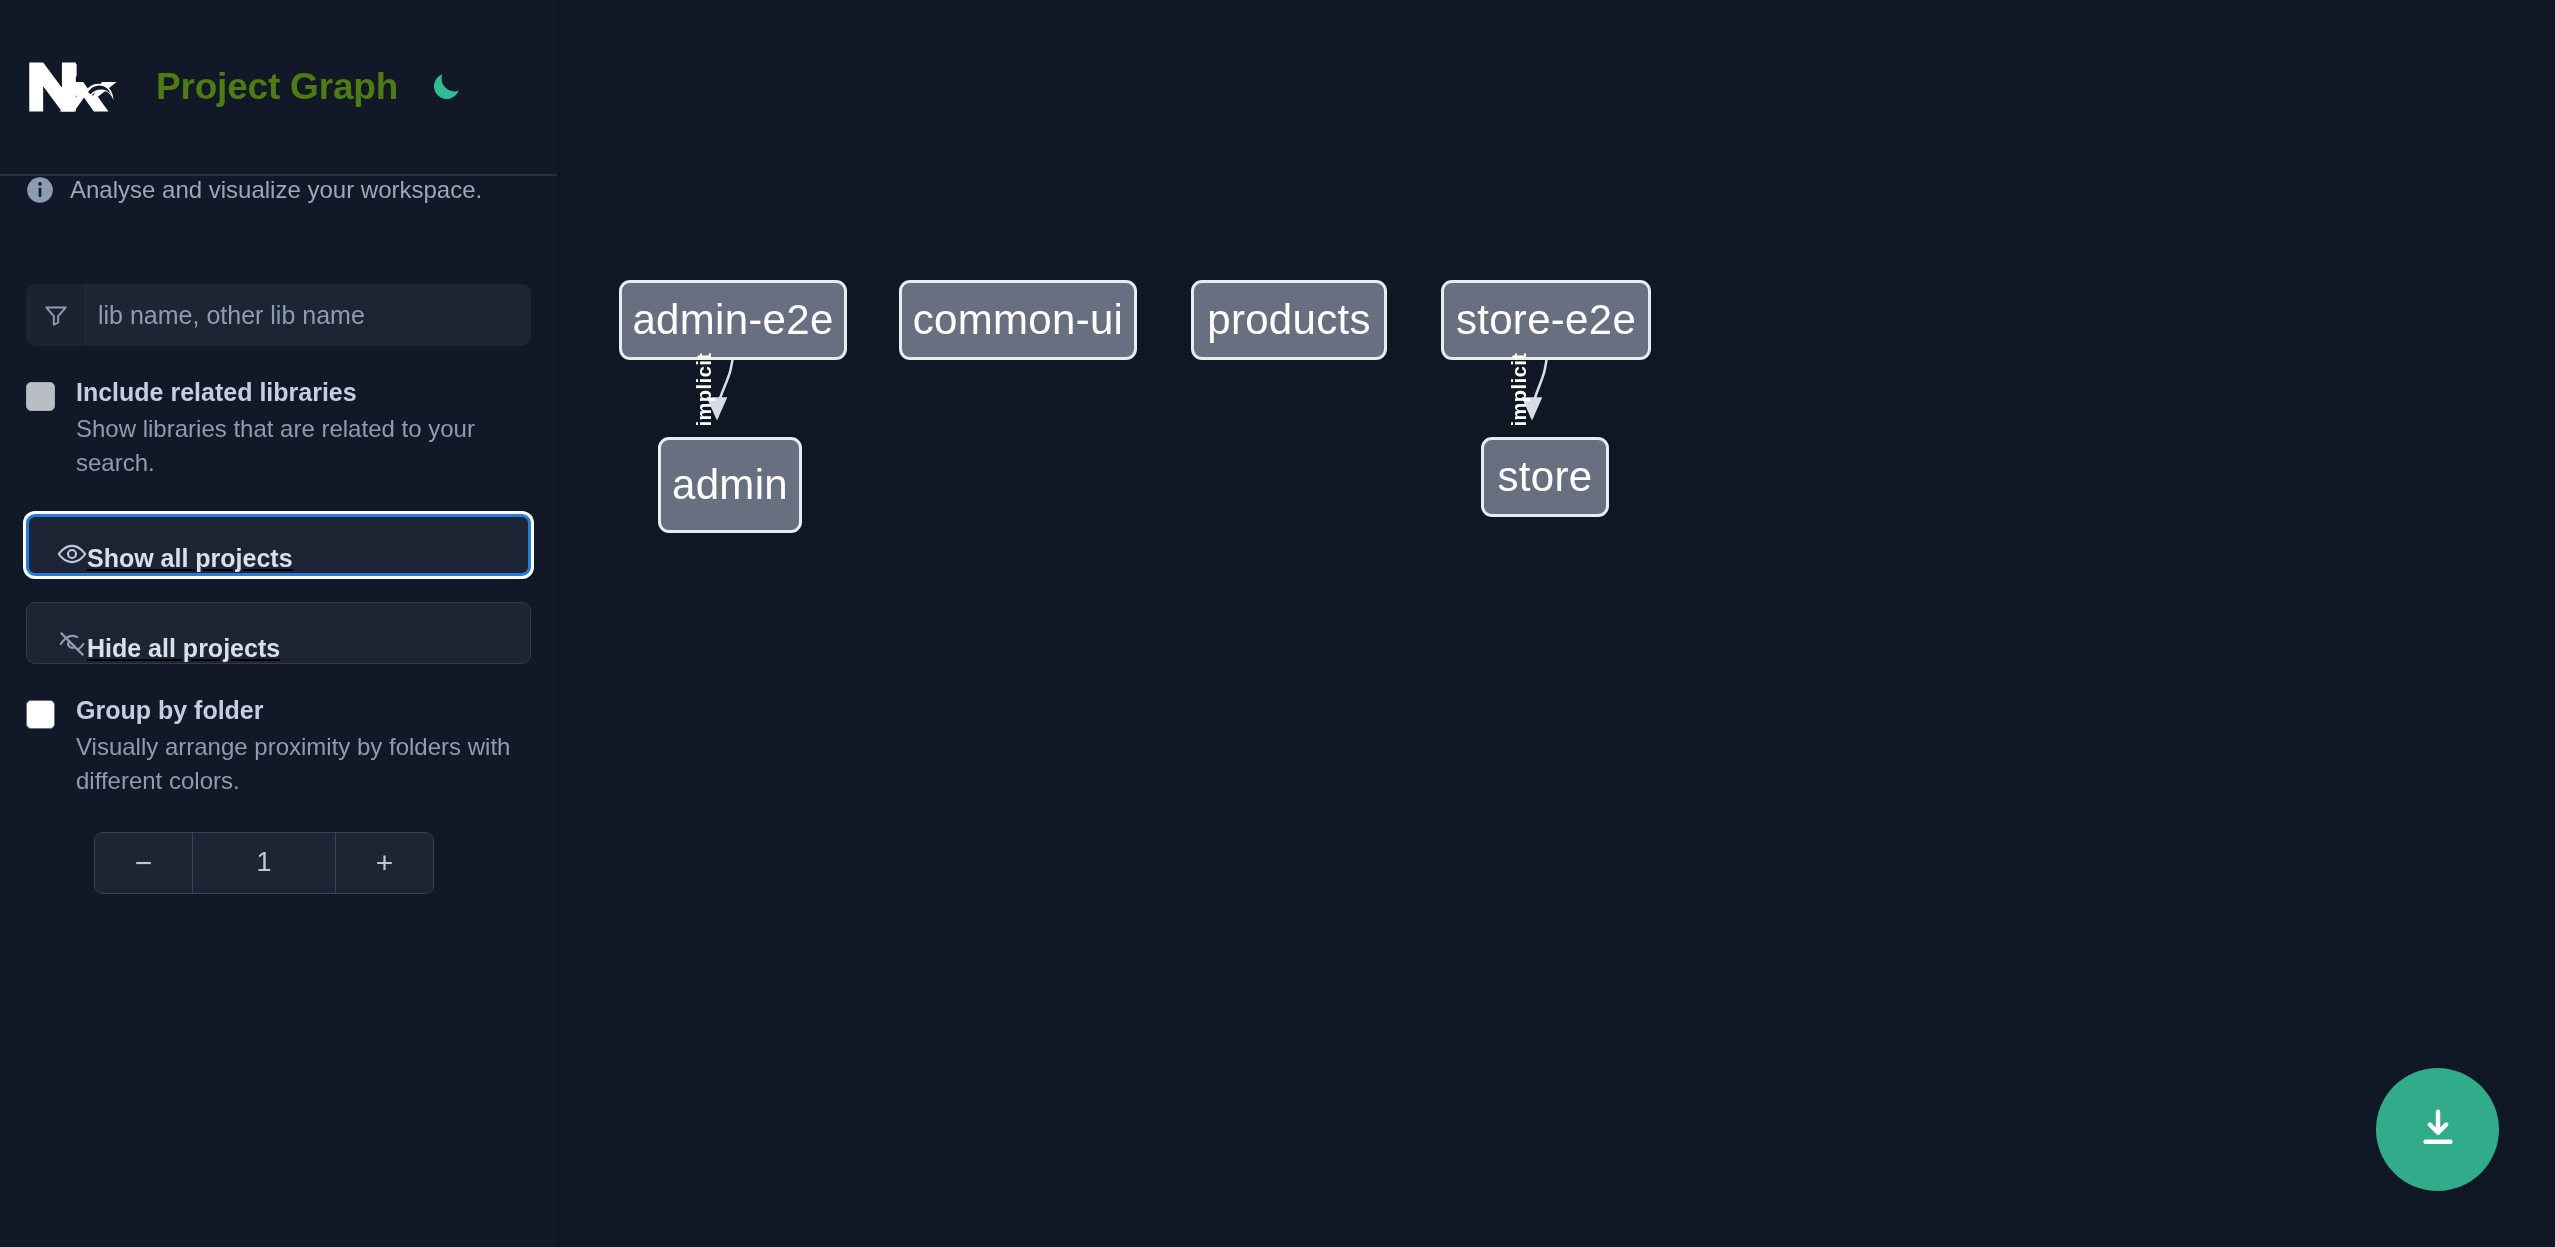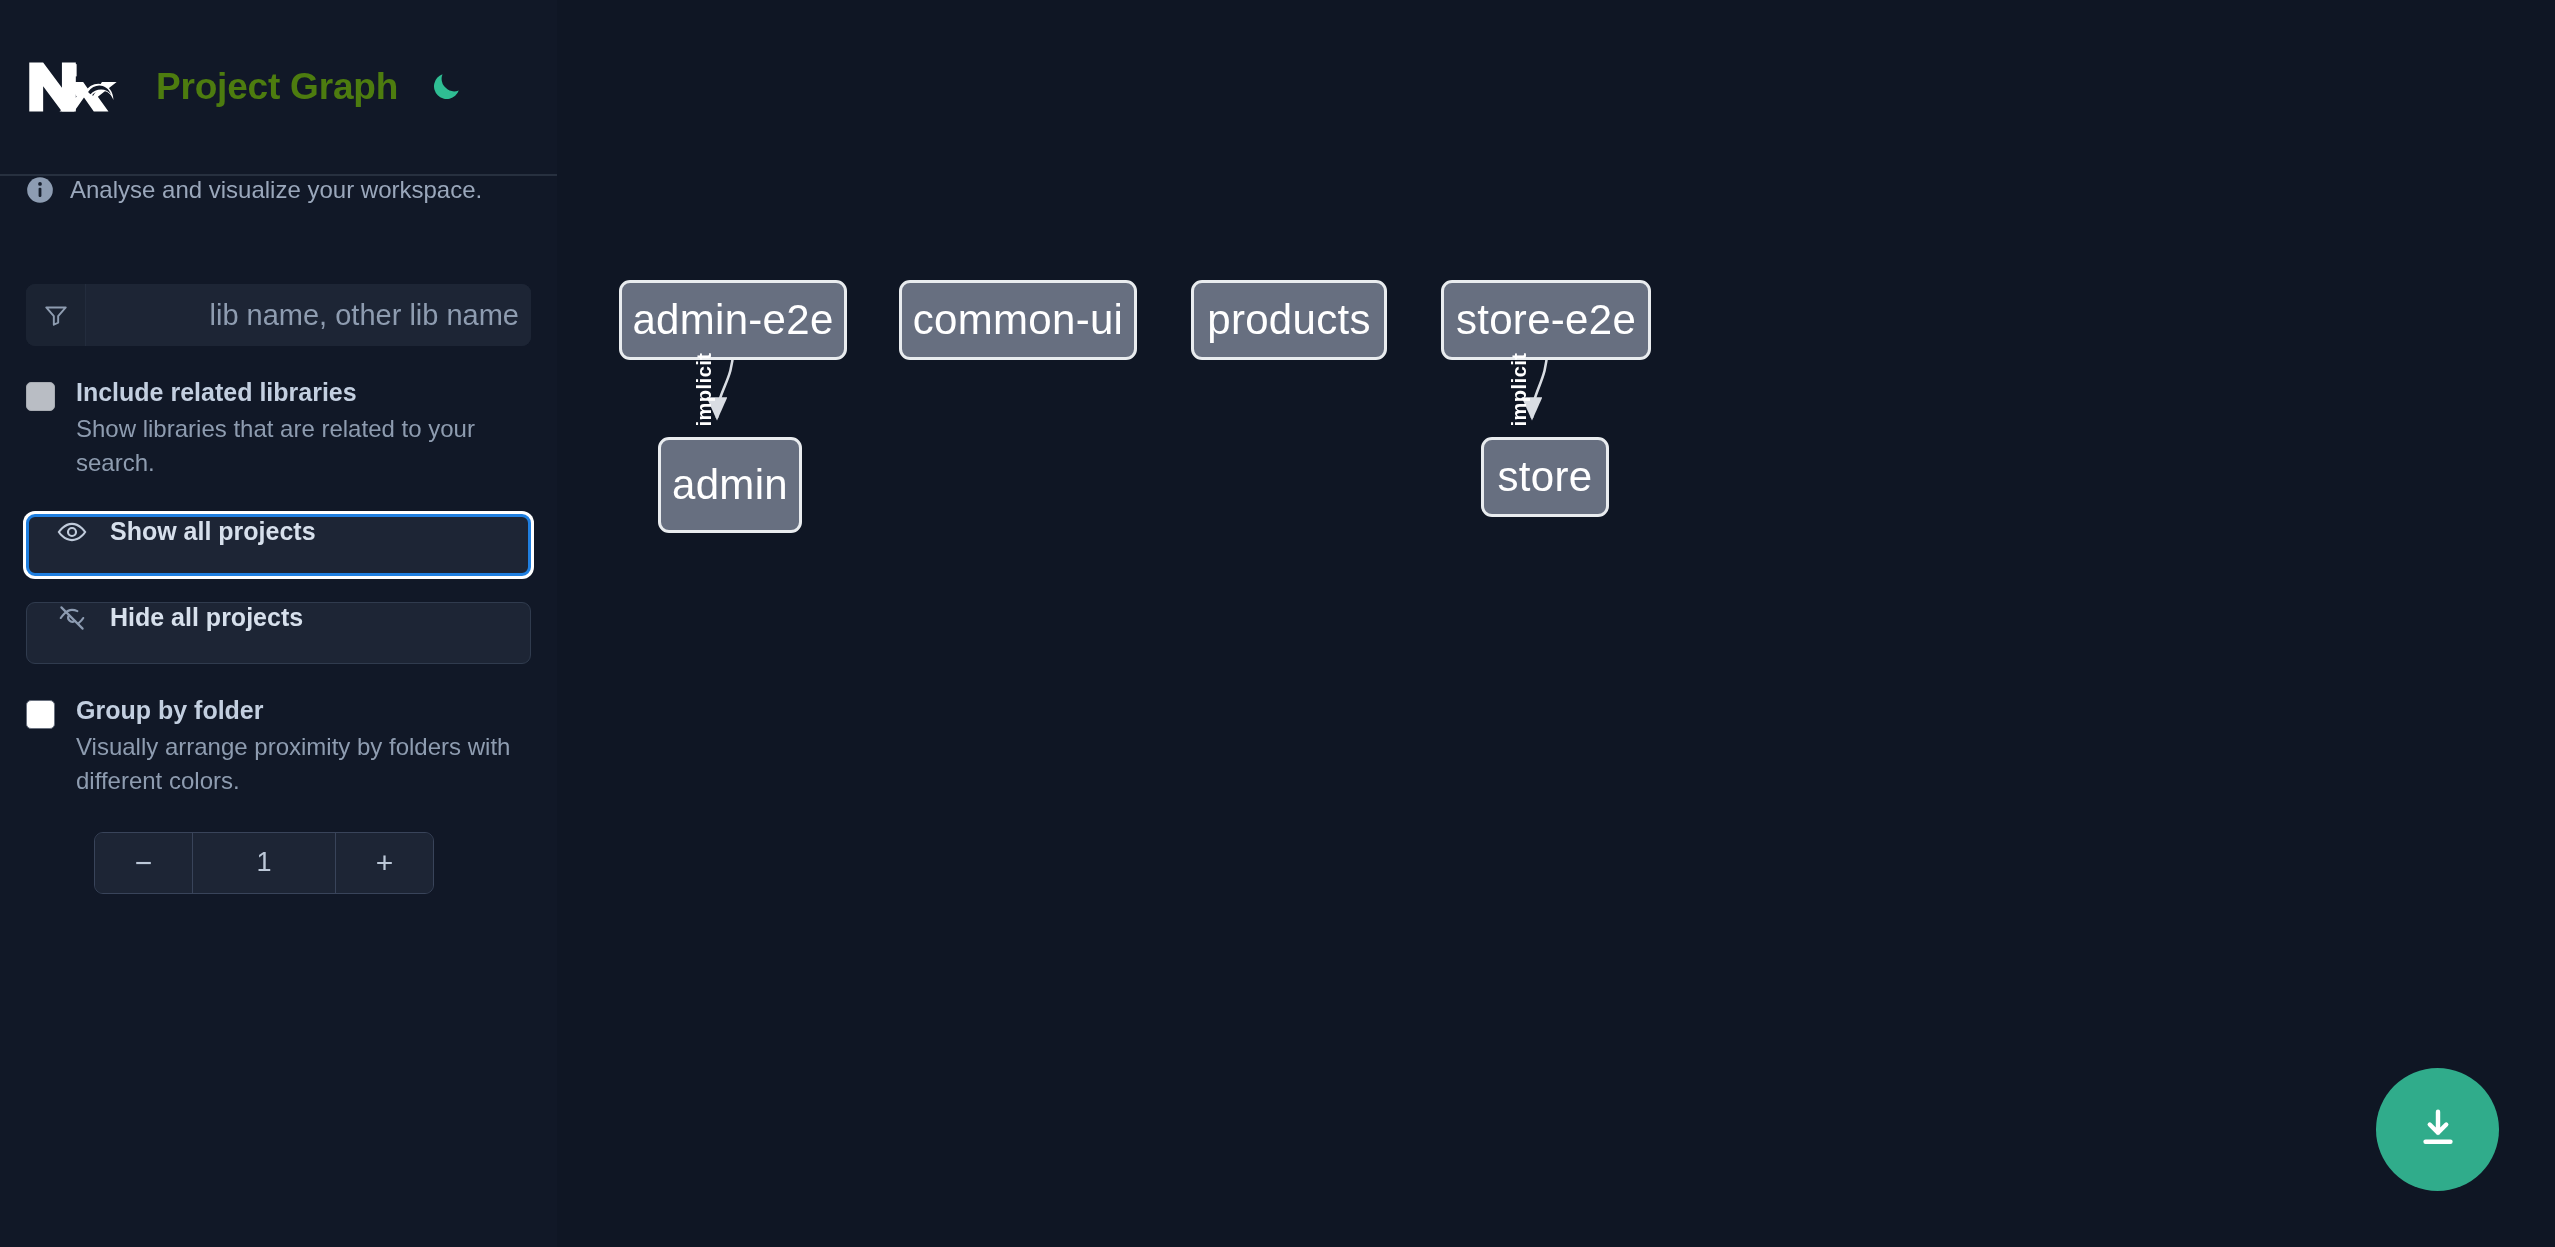--- a/index.html
+++ b/index.html
@@ -108,24 +108,23 @@
     justify-content: center;
     background: #1b2332;
     border-right: 1px solid #232c3d;
   }
   .filter-input {
     flex: 1 1 auto;
     background: #1d2535;
     border: none;
     outline: none;
     color: #c7d2e0;
-    font-size: 29px;
+    font-size: 25px;
     font-family: "Liberation Sans", sans-serif;
     padding: 0 12px;
-    text-align: right;
   }
   .filter-input::placeholder { color: #8e9cb0; opacity: 1; }
 
   
   .cb-group { display: flex; margin-top: 30px; }
   .cb-box {
     width: 29px; height: 29px;
     flex: 0 0 29px;
     margin-top: 6px;
     border-radius: 5px;
@@ -157,27 +156,27 @@
     max-width: 455px;
     margin-top: 2px;
   }
 
   
   .btn-row { margin-top: 34px; }
   .act-btn {
     width: 505px;
     height: 62px;
     display: flex;
-    align-items: flex-start;
+    align-items: flex-end;
     border-radius: 9px;
     background: #1d2535;
     border: 1px solid #303b4e;
     padding-left: 30px;
-    gap: 23px;
     cursor: pointer;
+    text-decoration: underline;
   }
   .act-btn.focused {
     border: 3px solid #1f7fe0;
     box-shadow: 0 0 0 3px #ffffff;
     padding-left: 28px;
   }
   .act-btn-label {
     font-size: 25px;
     font-weight: 700;
     color: #d7e0ec;

